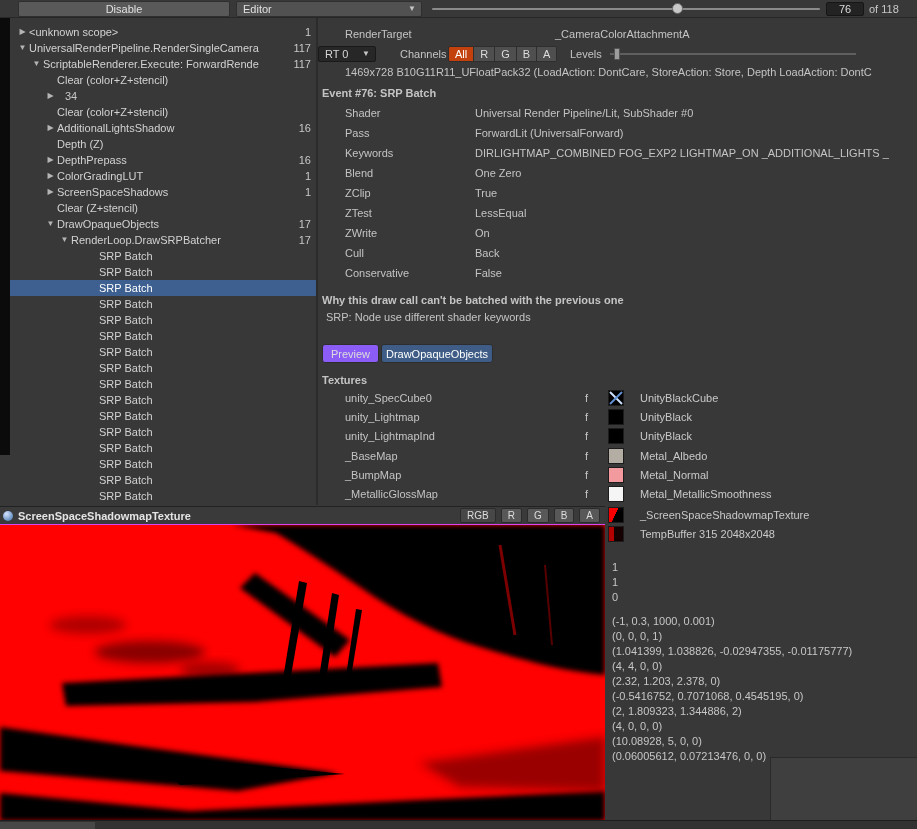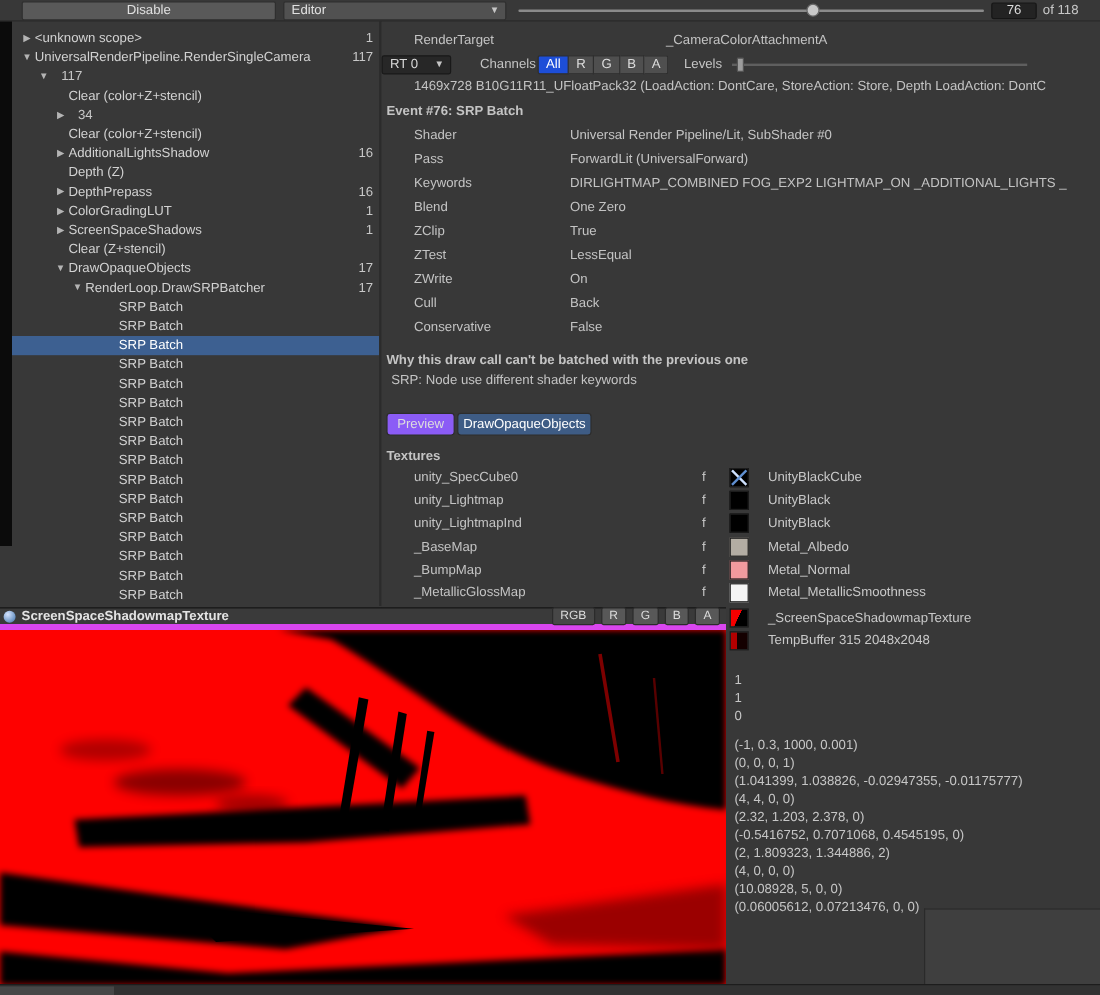--- a/index.html
+++ b/index.html
@@ -28,41 +28,41 @@
 .d0{padding-left:6px}.d1{padding-left:20px}.d2{padding-left:34px}.d3{padding-left:48px}.d4{padding-left:76px}
 
 #rightpanel{position:absolute;left:318px;top:18px;width:599px;height:811px;background:#383838}
 #rightpanel .lab{position:absolute;white-space:nowrap;color:#c4c4c4}
 .bold{font-weight:bold;color:#e8e8e8}
 #rt-dd{position:absolute;left:0;top:28px;width:58px;height:16px;background:#272727;border:1px solid #191919;border-radius:2px;padding-left:6px;line-height:14px;color:#d6d6d6}
 .chgroup{position:absolute;left:130px;top:28px;height:16px;display:flex}
 .chbtn{height:16px;line-height:14px;background:#4f4f4f;border:1px solid #2e2e2e;border-left-width:0;color:#ddd;text-align:center;padding:0 6px}
 .chbtn:first-child{border-left-width:1px;border-radius:2px 0 0 2px}
 .chbtn:last-child{border-radius:0 2px 2px 0}
-.chbtn.active{background:#1d4ed8;color:#fff}
+.chbtn.active{background:#c2410c;color:#fff}
 #levels-track{position:absolute;left:292px;top:35px;width:246px;height:2px;background:#5f5f5f}
 #levels-handle{position:absolute;left:296px;top:30px;width:6px;height:12px;background:#9d9d9d;border:1px solid #555;border-radius:1px}
 .clip{overflow:hidden;text-overflow:clip;white-space:nowrap}
 .tab{position:absolute;height:19px;line-height:18px;text-align:center;border-radius:3px;background:#8b5cf6;border:1px solid #2d2d2d;color:#ddd}
 .tab.active{background:#3e5c85;color:#fff}
 .texrow{position:absolute;left:0;width:599px;height:18px;line-height:18px}
 .texrow .tname{position:absolute;left:27px;color:#c4c4c4;white-space:nowrap}
 .texrow .tflag{position:absolute;left:267px;color:#c4c4c4}
 .texrow .tdisp{position:absolute;left:322px;color:#c9c9c9;white-space:nowrap}
 .thumb{position:absolute;left:290px;top:1px;width:16px;height:16px;border:1px solid #1c1c1c}
 .th-black{background:#000}
 .th-albedo{background:#b3ada3}
 .th-normal{background:#f29a9e}
 .th-metal{background:#f5f5f5}
 .th-shadow{background:linear-gradient(115deg,#f70000 45%,#000 46%)}
 .th-temp{background:linear-gradient(90deg,#b30000 0 35%,#140000 35%)}
 .vecline{position:absolute;left:294px;color:#c6c6c6;white-space:nowrap}
 
 #preview{position:absolute;left:0;top:506px;width:605px;height:314px;background:#000;z-index:5;border-top:1px solid #222}
-#preview-titlebar{height:18px;background:#3a3a3a;border-bottom:5px solid #d946ef;display:flex;align-items:center}
+#preview-titlebar{height:18px;background:#3a3a3a;border-bottom:1px solid #d946ef;display:flex;align-items:center}
 #rt-icon{flex:0 0 10px;width:10px;height:10px;border-radius:50%;background:radial-gradient(circle at 35% 30%,#d4e4ff,#3a6ea8);margin:0 5px 0 3px}
 #preview-title{font-weight:bold;color:#e4e4e4;flex:1 1 auto;white-space:nowrap;overflow:hidden}
 .pbtn{flex:0 0 auto;height:15px;border-radius:2px;background:#585858;border:1px solid #2b2b2b;color:#ddd;font-size:10px;line-height:13px;padding:0 6px;margin-right:5px}
 .pbtn.active{background:#474747}
 #preview-img{position:absolute;left:0;top:18px;width:605px;height:296px;background:#000}
 #preview-img svg{display:block;width:100%;height:100%}
 
 #corner-panel{position:absolute;left:770px;top:757px;width:147px;height:63px;background:#3f3f3f;border-left:1px solid #2a2a2a;border-top:1px solid #2a2a2a}
 #statusbar{position:absolute;left:0;top:820px;width:917px;height:9px;background:#323232;border-top:1px solid #1d1d1d;z-index:6}
 #statusbar .seg{position:absolute;left:0;top:1px;width:95px;height:8px;background:#474747}
@@ -87,20 +87,21 @@
       <span class="lbl">&lt;unknown scope&gt;</span>
       <span class="cnt">1</span>
     </div>
   <div class="trow d0">
       <span class="arr">▼</span>
       <span class="lbl">UniversalRenderPipeline.RenderSingleCamera</span>
       <span class="cnt">117</span>
     </div>
   <div class="trow d1">
       <span class="arr">▼</span>
+      <span class="lbl">ScriptableRenderer.Execute: ForwardRende</span>
       <span class="cnt">117</span>
     </div>
   <div class="trow d2">
       <span class="arr"></span>
       <span class="lbl">Clear (color+Z+stencil)</span>
       <span class="cnt"></span>
     </div>
   <div class="trow d2">
       <span class="arr">▶</span>
       <span class="cnt">34</span>

